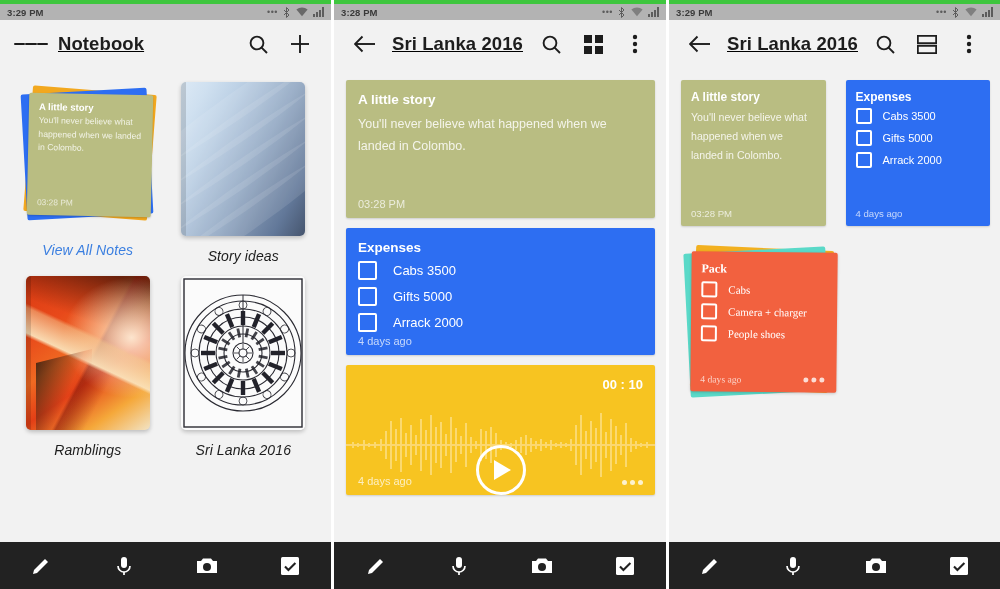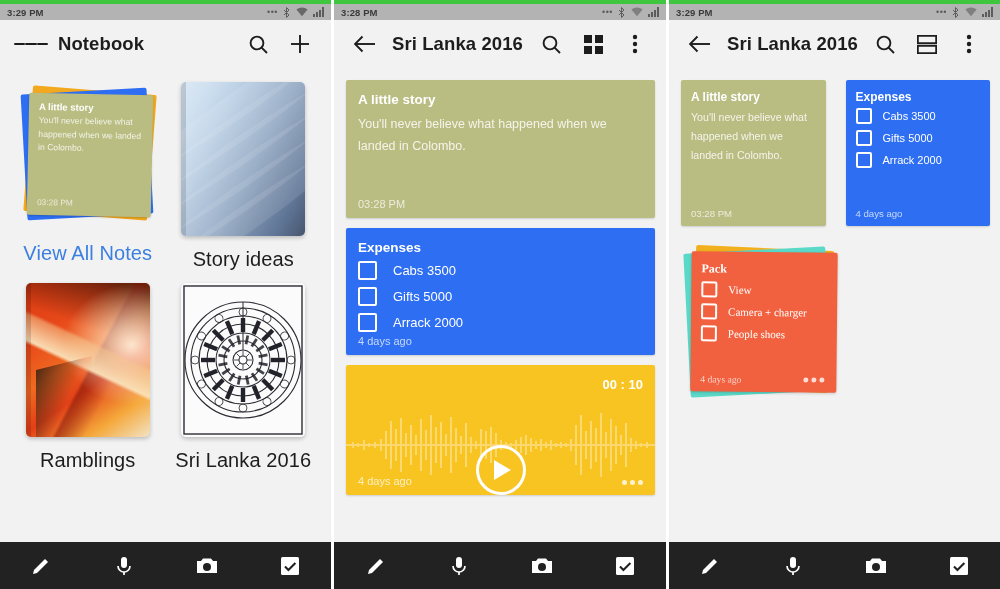--- a/index.html
+++ b/index.html
@@ -15,33 +15,33 @@
   .greenbar { height:4px; background:#3ec63e; width:100%; }
   .statusbar { height:16px; background:#b3b3b3; display:flex; align-items:center;
                padding:0 7px; position:relative; }
   .status-time { font-size:9.5px; font-weight:bold; color:#3a3a3a; letter-spacing:.1px; }
   .status-right { position:absolute; right:6px; top:0; height:16px; display:flex;
                   align-items:center; gap:5px; }
   .st-dots { font-size:9px; color:#5c5c5c; letter-spacing:.5px; line-height:9px; }
   .st-ico { display:block; }
 
   
-  .appbar { height:48px; background:#f2f2f2; display:flex; align-items:center; padding:0 14px; }
+  .appbar { height:48px; background:#f2f2f2; display:flex; align-items:center; padding:0 14px;text-decoration:underline; }
   .appbar .lead { width:34px; height:34px; display:flex; align-items:center; justify-content:center; }
   .apptitle { font-size:18.5px; font-weight:bold; color:#1d1d1d; margin-left:10px; letter-spacing:.1px; }
   .appbar .spacer { flex:1; }
   .act { width:34px; height:34px; display:flex; align-items:center; justify-content:center; }
   .act + .act { margin-left:8px; }
 
   .hamb span { display:block; width:20px; height:2.4px; background:#1d1d1d; margin:3.3px 0; border-radius:1px; }
 
   
   .nbgrid { padding:14px 10px 0 10px; display:flex; flex-wrap:wrap; }
   .nbcell { width:50%; display:flex; flex-direction:column; align-items:center; margin-bottom:12px; }
-  .nbcaption { font-size:20px; color:#1d1d1d; margin-top:12px; letter-spacing:.1px; }
+  .nbcaption { font-size:14px; color:#1d1d1d; margin-top:12px; letter-spacing:.1px;font-style:italic; }
   .nbcaption.link { color:#3b7fe0; }
 
   
   .stackwrap { width:148px; height:148px; position:relative; }
   .stk { position:absolute; border-radius:2px; }
   .stk.yellow { left:14px; top:8px; width:124px; height:126px; background:#f2a81f; transform:rotate(4.5deg); }
   .stk.blue   { left:10px; top:9px; width:126px; height:126px; background:#2d6ef2; transform:rotate(-3.2deg); }
   .stk.front  { left:14px; top:12px; width:124px; height:122px; background:#b9bd82;
                 transform:rotate(1.2deg); padding:8px 8px 0 10px; box-shadow:0 1px 2px rgba(0,0,0,.18); }
   .stk.front .tt { font-size:9.5px; font-weight:bold; color:#ffffff; margin-bottom:2px; }
@@ -610,21 +610,21 @@
         </div>
       </div>
 
       <div class="packwrap">
         <div class="bk pk-yellow"></div>
         <div class="bk pk-teal"></div>
         <div class="bk pk-front card">
           <div class="ctitle">Pack</div>
           <div class="chk-row">
             <span class="chkbox"></span>
-            <span class="chk-label">View</span>
+            <span class="chk-label">Cabs</span>
           </div>
           <div class="chk-row">
             <span class="chkbox"></span>
             <span class="chk-label">Camera + charger</span>
           </div>
           <div class="chk-row">
             <span class="chkbox"></span>
             <span class="chk-label">People shoes</span>
           </div>
           <div class="cfoot">4 days ago</div>

